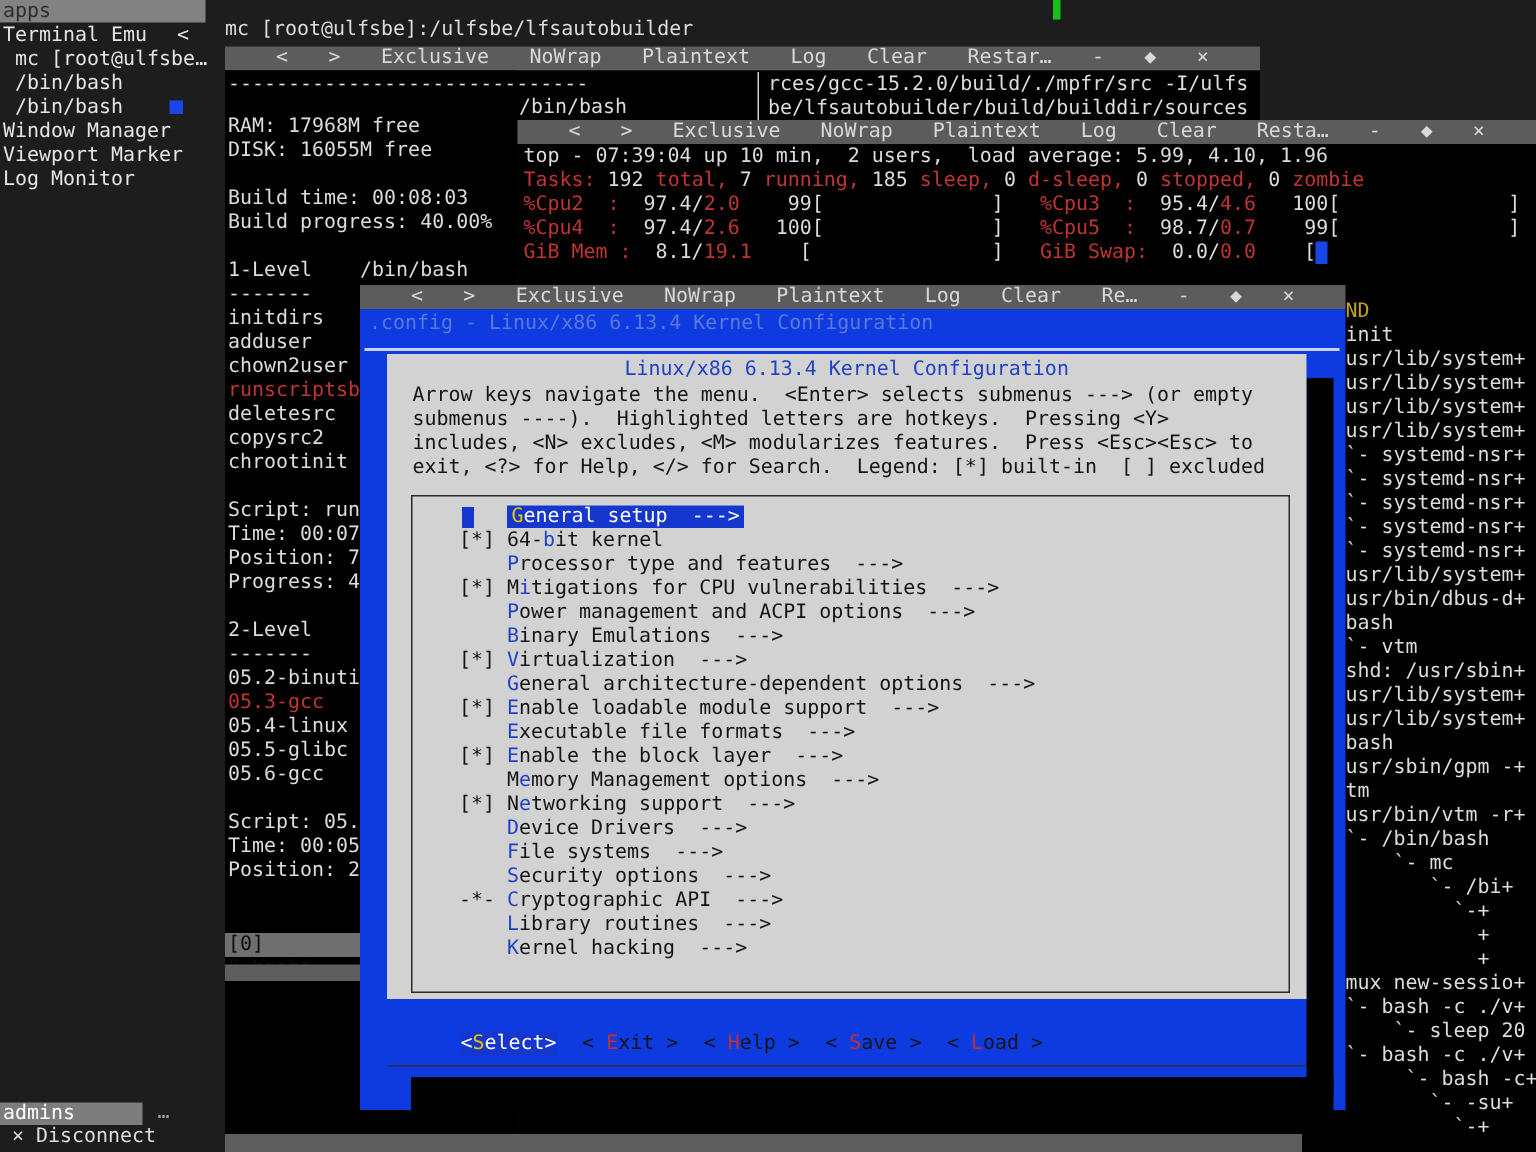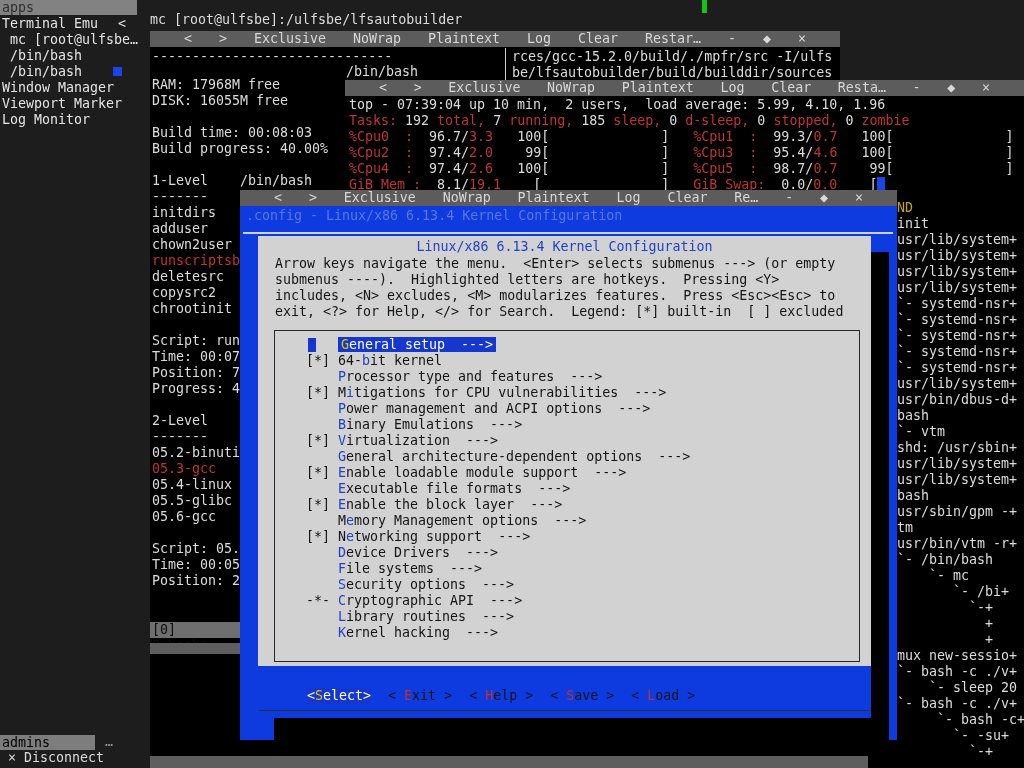--- a/index.html
+++ b/index.html
@@ -41,21 +41,21 @@
   .lbl.sel .hot{color:#e7c400;}
   .dbtns{display:flex;gap:17px;padding-left:49px;}
   .dbtn{white-space:pre;color:#141414;}
   .hotr{color:#c03030;}
   .dbtn.bsel{background:#1537cd;color:#fff;}
   .dbtn.bsel .hoty{color:#e7c400;}
   .shadow{background:#000;}
   
   .graybar{background:#5e5e5e;}
   .tmuxbar{background:#6f6f6f;color:#0c0c0c;padding-left:2px;box-sizing:border-box;}
-  .chip{background:#7d7d7d;color:#000000;padding-left:2px;box-sizing:border-box;}
+  .chip{background:#7d7d7d;color:#ffffff;padding-left:2px;box-sizing:border-box;}
 </style>
 </head>
 <body>
 
 <div class="screen">
 
   <div class="abs apps-bar">apps</div>
   <div class="abs green-ind"></div>
   <div class="abs tk-menu">
       <div class="tkrow"><span>Terminal Emu</span><span class="chev">&lt;</span></div>
@@ -135,21 +135,20 @@
       <span class="tbi">Clear</span>
       <span class="tbi">Resta…</span>
       <span class="tbi">-</span>
       <span class="tbi">◆</span>
       <span class="tbi">×</span>
     </div>
   <div class="abs black" style="left:345px;top:96px;width:679px;height:672px;"></div>
   <div class="abs" style="left:349px;top:97px;">
       <div class="pline"><span class="c-w">top - 07:39:04 up 10 min,  2 users,  load average: 5.99, 4.10, 1.96</span></div>
       <div class="pline"><span class="c-r">Tasks: </span><span class="c-w">192 </span><span class="c-r">total, </span><span class="c-w">7 </span><span class="c-r">running, </span><span class="c-w">185 </span><span class="c-r">sleep, </span><span class="c-w">0 </span><span class="c-r">d-sleep, </span><span class="c-w">0 </span><span class="c-r">stopped, </span><span class="c-w">0 </span><span class="c-r">zombie</span></div>
-      <div class="pline"><span class="c-r">%Cpu0  :  </span><span class="c-w">96.7/</span><span class="c-r">3.3</span><span class="c-w">   100[</span><span class="c-w">              ]   </span><span class="c-r">%Cpu1  :  </span><span class="c-w">99.3/</span><span class="c-r">0.7</span><span class="c-w">   100[</span><span class="c-w">              ]</span></div>
       <div class="pline"><span class="c-r">%Cpu2  :  </span><span class="c-w">97.4/</span><span class="c-r">2.0</span><span class="c-w">    99[</span><span class="c-w">              ]   </span><span class="c-r">%Cpu3  :  </span><span class="c-w">95.4/</span><span class="c-r">4.6</span><span class="c-w">   100[</span><span class="c-w">              ]</span></div>
       <div class="pline"><span class="c-r">%Cpu4  :  </span><span class="c-w">97.4/</span><span class="c-r">2.6</span><span class="c-w">   100[</span><span class="c-w">              ]   </span><span class="c-r">%Cpu5  :  </span><span class="c-w">98.7/</span><span class="c-r">0.7</span><span class="c-w">    99[</span><span class="c-w">              ]</span></div>
       <div class="pline"><span class="c-r">GiB Mem :  </span><span class="c-w">8.1/</span><span class="c-r">19.1</span><span class="c-w">    [</span><span class="c-w">               ]   </span><span class="c-r">GiB Swap:  </span><span class="c-w">0.0/</span><span class="c-r">0.0</span><span class="c-w">    [</span><span class="c-cur"> </span></div>
     </div>
   <div class="abs" style="left:897px;top:200px;">
       <div class="pline c-y">ND</div>
       <div class="pline c-w">init</div>
       <div class="pline c-w">usr/lib/system+</div>
       <div class="pline c-w">usr/lib/system+</div>
       <div class="pline c-w">usr/lib/system+</div>

